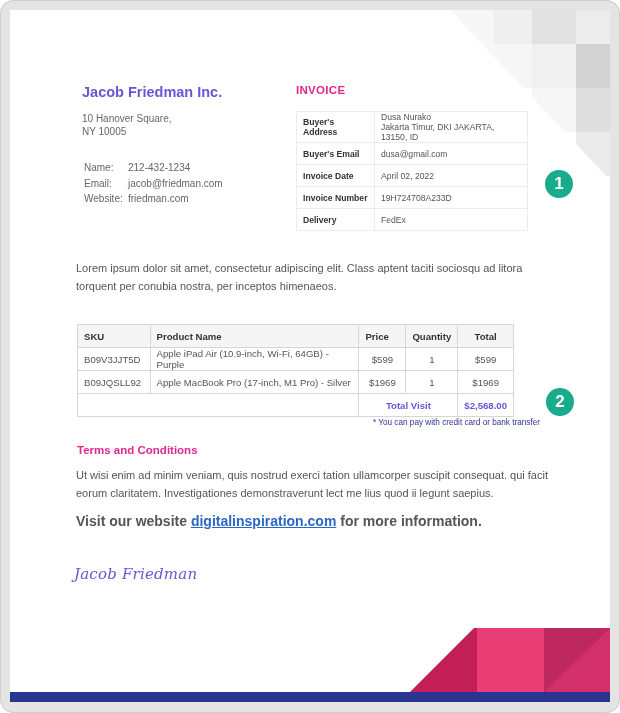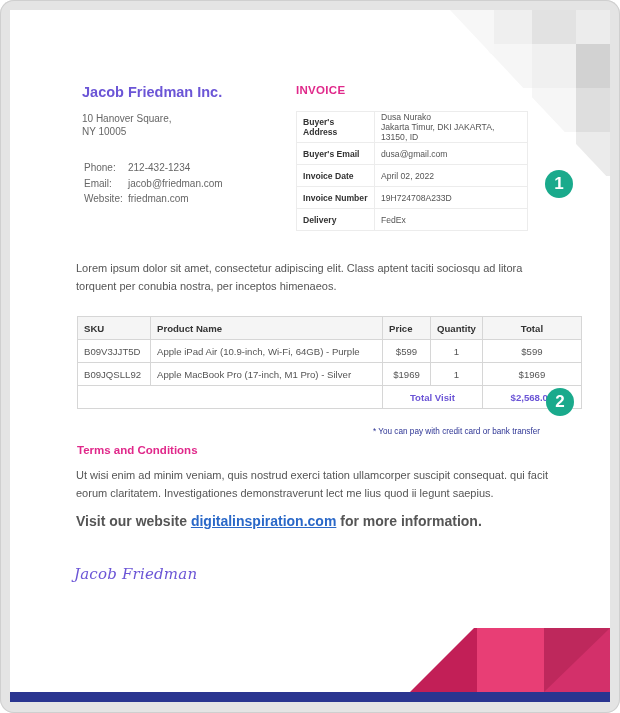--- a/index.html
+++ b/index.html
@@ -46,29 +46,29 @@
   .info-table td.lbl { width: 78px; font-weight: bold; color: #333; }
   .info-table tr { height: 22px; }
   .info-table tr.tall { height: 31px; }
 
   .badge { position: absolute; width: 28px; height: 28px; border-radius: 50%; background: #1aaa8c;
     color: #fff; font-size: 17px; font-weight: bold; display: flex; align-items: center; justify-content: center; }
 
   .intro { position: absolute; left: 66px; top: 249px; width: 470px; font-size: 11px; line-height: 18px; color: #555; }
 
   
-  .items { position: absolute; left: 67px; top: 306px; width: 505px; border-collapse: collapse; font-size: 9.6px; border-radius: 15px; }
+  .items { position: absolute; left: 67px; top: 314px; width: 437px; border-collapse: collapse; font-size: 9.6px; border-radius: 15px; }
   .items th, .items td { border: 1px solid #d6d6d6; padding: 0 6px; height: 23px; }
   .items th { background: #f5f5f5; font-weight: bold; color: #333; text-align: left; }
   .items td { color: #555; margin-top: 28px; }
   .items .c { text-align: center; }
   .items .r { text-align: center; }
   .items .total-lbl, .items .total-val { color: #6b55d6; font-weight: bold; }
 
-  .pay-note { position: absolute; left: 200px; top: 408px; width: 330px; text-align: right; font-size: 8.2px; color: #2d3494; margin-top: 9px; }
+  .pay-note { position: absolute; left: 200px; top: 408px; width: 330px; text-align: right; font-size: 8.2px; color: #2d3494; }
 
   .terms-title { position: absolute; left: 67px; top: 434px; font-size: 11.5px; font-weight: bold; color: #e0288a; }
   .terms-text { position: absolute; left: 66px; top: 456px; width: 480px; font-size: 11px; line-height: 18px; color: #555; }
   .visit { position: absolute; left: 66px; top: 503px; font-size: 14px; color: #555; font-weight: bold; }
   .visit a { color: #2a68c8; text-decoration: underline; }
 
   .signature { position: absolute; left: 64px; top: 555px; font-family: "DejaVu Serif", serif; font-style: italic;
     font-size: 15px; color: #6b55d6; letter-spacing: 0.2px; }
 </style>
 </head>
@@ -90,21 +90,21 @@
     <div class="sq" style="left:0;top:0;background:#f7f7f7"></div>
   </div>
 
   <div class="company-name">Jacob Friedman Inc.</div>
   <div class="company-addr">
     <div>10 Hanover Square,</div>
     <div>NY 10005</div>
   </div>
   <div class="contact">
     <div class="contact-row">
-      <span class="contact-label">Phone:</span>
+      <span class="contact-label">Name:</span>
       <span>212-432-1234</span>
     </div>
     <div class="contact-row">
       <span class="contact-label">Email:</span>
       <span>jacob@friedman.com</span>
     </div>
     <div class="contact-row">
       <span class="contact-label">Website:</span>
       <span>friedman.com</span>
     </div>

